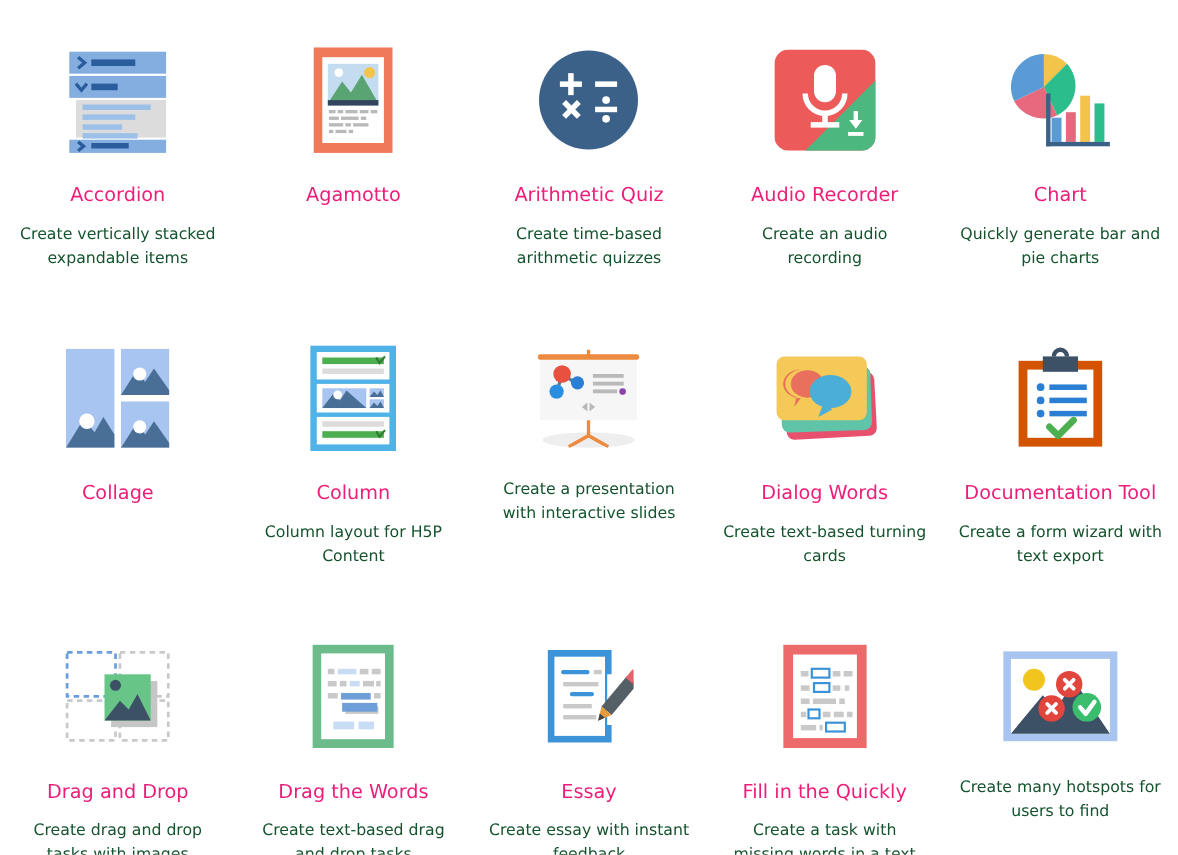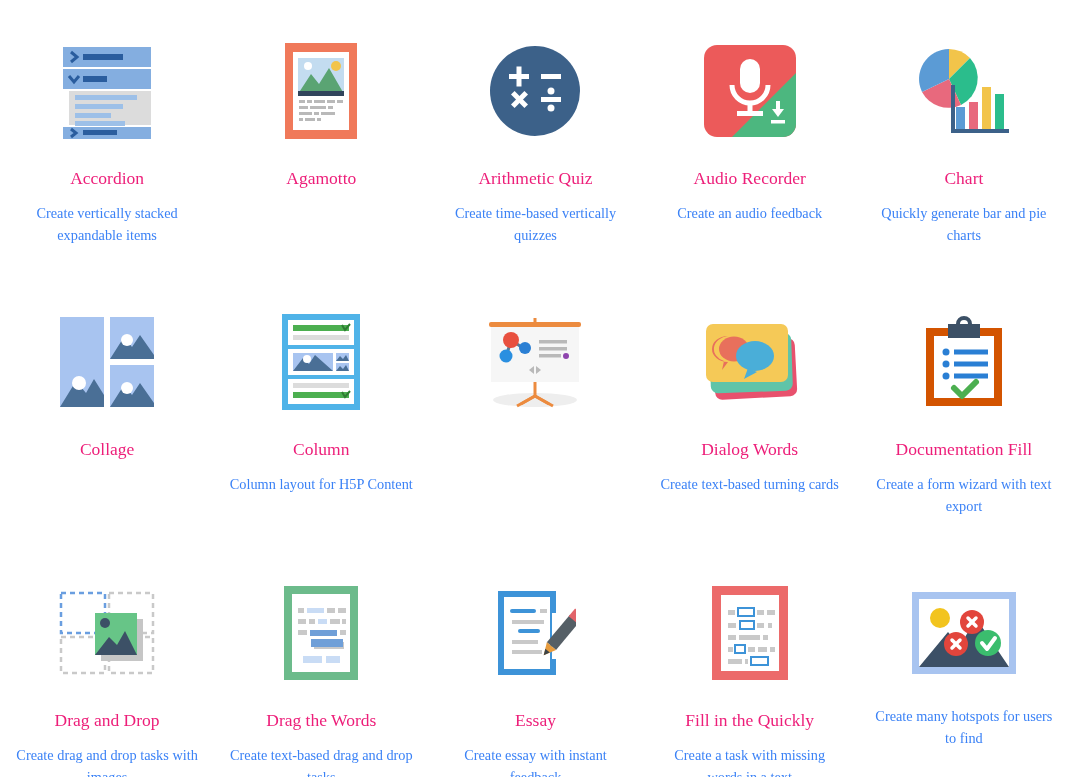--- a/index.html
+++ b/index.html
@@ -21,41 +21,40 @@
     padding-top: 32px;
     box-sizing: border-box;
   }
   .card {
     display: flex;
     flex-direction: column;
     align-items: center;
     padding: 0 14px;
     box-sizing: border-box;
     cursor: pointer;
-    font-family: Liberation Serif, serif;
   }
   .icon-wrap {
     height: 118px;
     width: 110px;
     display: flex;
     align-items: center;
     justify-content: center;
   }
   .icon-wrap svg { display: block; }
   .card-title {
     margin-top: 18px;
     color: #ed1e79;
     font-size: 17.5px;
     line-height: 21px;
     text-align: center;
     white-space: nowrap;
   }
   .card-desc {
     margin-top: 13px;
-    color: #3b82f6;
+    color: #14532d;
     font-size: 14.3px;
     line-height: 22px;
     text-align: center;
     max-width: 190px;
   }
 </style>
 </head>
 <body>
 
 <div id="grid">
@@ -121,21 +120,21 @@
         <rect x="54" y="31" width="20" height="5"></rect>
         <rect x="23" y="54" width="19" height="5" transform="rotate(45 32.5 56.5)"></rect>
         <rect x="23" y="54" width="19" height="5" transform="rotate(-45 32.5 56.5)"></rect>
         <rect x="54" y="54" width="20" height="5"></rect>
         <circle cx="64" cy="48" r="3.5"></circle>
         <circle cx="64" cy="65" r="3.5"></circle>
       </g>
     </svg>
       </div>
       <div class="card-title">Arithmetic Quiz</div>
-      <div class="card-desc">Create time-based vertically quizzes</div>
+      <div class="card-desc">Create time-based arithmetic quizzes</div>
     </div>
     <div class="card">
       <div class="icon-wrap">
     <svg width="92" height="92" viewBox="0 0 92 92">
       <defs>
         <clipPath id="ar-clip">
               <rect x="0" y="0" width="92" height="92" rx="13"></rect>
             </clipPath>
       </defs>
       <g clip-path="url(#ar-clip)">
@@ -149,21 +148,21 @@
         </g>
         <g fill="#ffffff">
           <rect x="72" y="56" width="4" height="12"></rect>
           <path d="M68 64 L74 72 L80 64 Z"></path>
           <rect x="67" y="75" width="14" height="3.5"></rect>
         </g>
       </g>
     </svg>
       </div>
       <div class="card-title">Audio Recorder</div>
-      <div class="card-desc">Create an audio feedback</div>
+      <div class="card-desc">Create an audio recording</div>
     </div>
     <div class="card">
       <div class="icon-wrap">
     <svg width="98" height="88" viewBox="0 0 98 88">
       <g transform="translate(34,32)">
         <path d="M0 0 L0 -30 A30 30 0 0 1 21 -21 Z" fill="#f2c44a"></path>
         <path d="M0 0 L21 -21 A30 30 0 0 1 12 26 Z" fill="#2bbd8c"></path>
         <path d="M0 0 L12 26 A30 30 0 0 1 -27 13 Z" fill="#e8697d"></path>
         <path d="M0 0 L-27 13 A30 30 0 0 1 0 -30 Z" fill="#5b9bd5"></path>
       </g>
@@ -246,20 +245,21 @@
         <rect x="58" y="33" width="28" height="3.5"></rect>
         <rect x="58" y="40" width="22" height="3.5"></rect>
       </g>
       <circle cx="85" cy="42" r="3" fill="#8e44ad"></circle>
       <g fill="#b9b9b9">
         <path d="M48 56 L53 52 L53 60 Z"></path>
         <path d="M60 56 L55 52 L55 60 Z" fill="#b9b9b9"></path>
       </g>
     </svg>
       </div>
+      <div class="card-desc">Create a presentation with interactive slides</div>
     </div>
     <div class="card">
       <div class="icon-wrap">
     <svg width="100" height="88" viewBox="0 0 100 88">
       <rect x="14" y="22" width="82" height="58" rx="7" fill="#e8516d" transform="rotate(-3 55 51)"></rect>
       <rect x="10" y="16" width="82" height="58" rx="7" fill="#5fc4a8" transform="rotate(-2 51 45)"></rect>
       <rect x="6" y="6" width="82" height="58" rx="7" fill="#f5c957"></rect>
       <path d="M28 18 a16 13 0 1 0 0 26 l-6 8 l2 -9 a16 13 0 0 1 4 -25 Z" fill="#e8705c"></path>
       <ellipse cx="34" cy="31" rx="15" ry="12.5" fill="#e8705c"></ellipse>
       <ellipse cx="55" cy="38" rx="19" ry="15" fill="#4aaed8"></ellipse>
@@ -280,21 +280,21 @@
         <circle cx="24" cy="38" r="3.5"></circle>
             <rect x="32" y="35.5" width="34" height="5"></rect>
         <circle cx="24" cy="50" r="3.5"></circle>
             <rect x="32" y="47.5" width="34" height="5"></rect>
         <circle cx="24" cy="62" r="3.5"></circle>
             <rect x="32" y="59.5" width="34" height="5"></rect>
       </g>
       <path d="M32 74 L40 82 L54 68" fill="none" stroke="#4caf50" stroke-width="6" stroke-linecap="round" stroke-linejoin="round"></path>
     </svg>
       </div>
-      <div class="card-title">Documentation Fill</div>
+      <div class="card-title">Documentation Tool</div>
       <div class="card-desc">Create a form wizard with text export</div>
     </div>
     <div class="card">
       <div class="icon-wrap">
     <svg width="100" height="88" viewBox="0 0 100 88">
       <rect x="4" y="4" width="44" height="40" fill="none" stroke="#6a9ee0" stroke-width="2.5" stroke-dasharray="5 4"></rect>
       <rect x="52" y="4" width="44" height="40" fill="none" stroke="#c9c9c9" stroke-width="2.5" stroke-dasharray="5 4"></rect>
       <rect x="4" y="48" width="44" height="36" fill="none" stroke="#c9c9c9" stroke-width="2.5" stroke-dasharray="5 4"></rect>
       <rect x="52" y="48" width="44" height="36" fill="none" stroke="#c9c9c9" stroke-width="2.5" stroke-dasharray="5 4"></rect>
       <rect x="44" y="30" width="42" height="42" fill="#c6c6c6"></rect>

